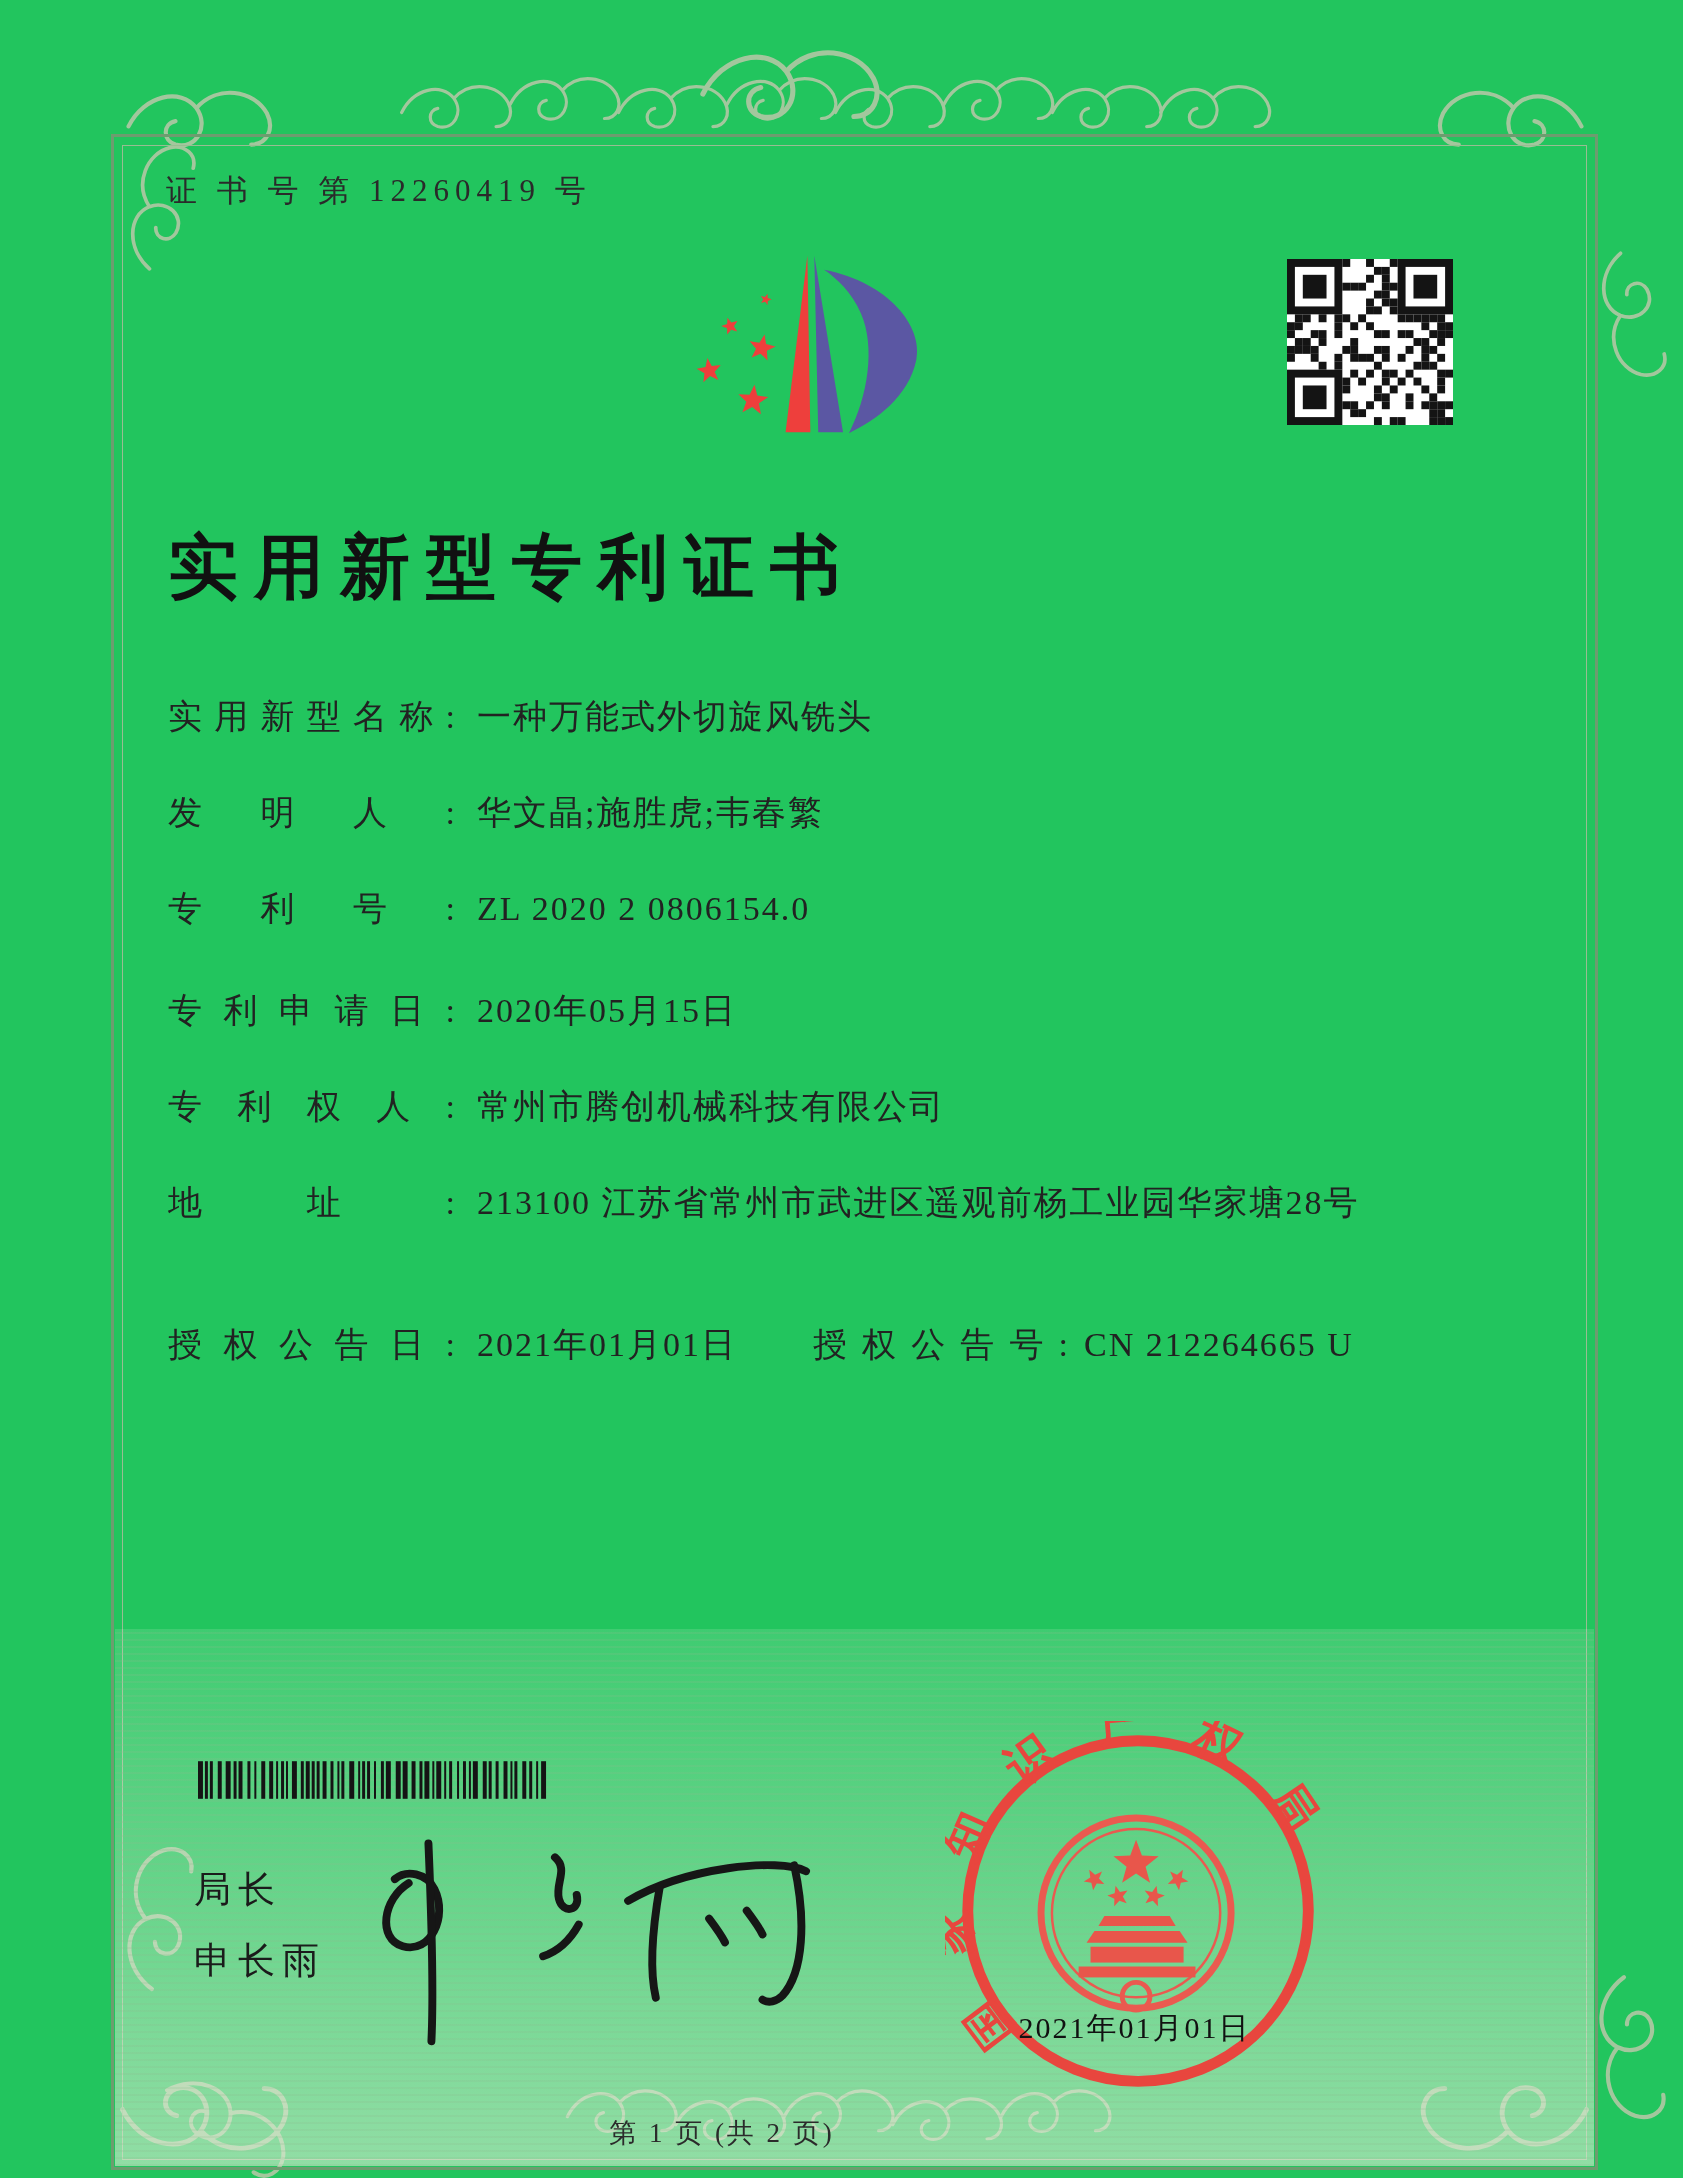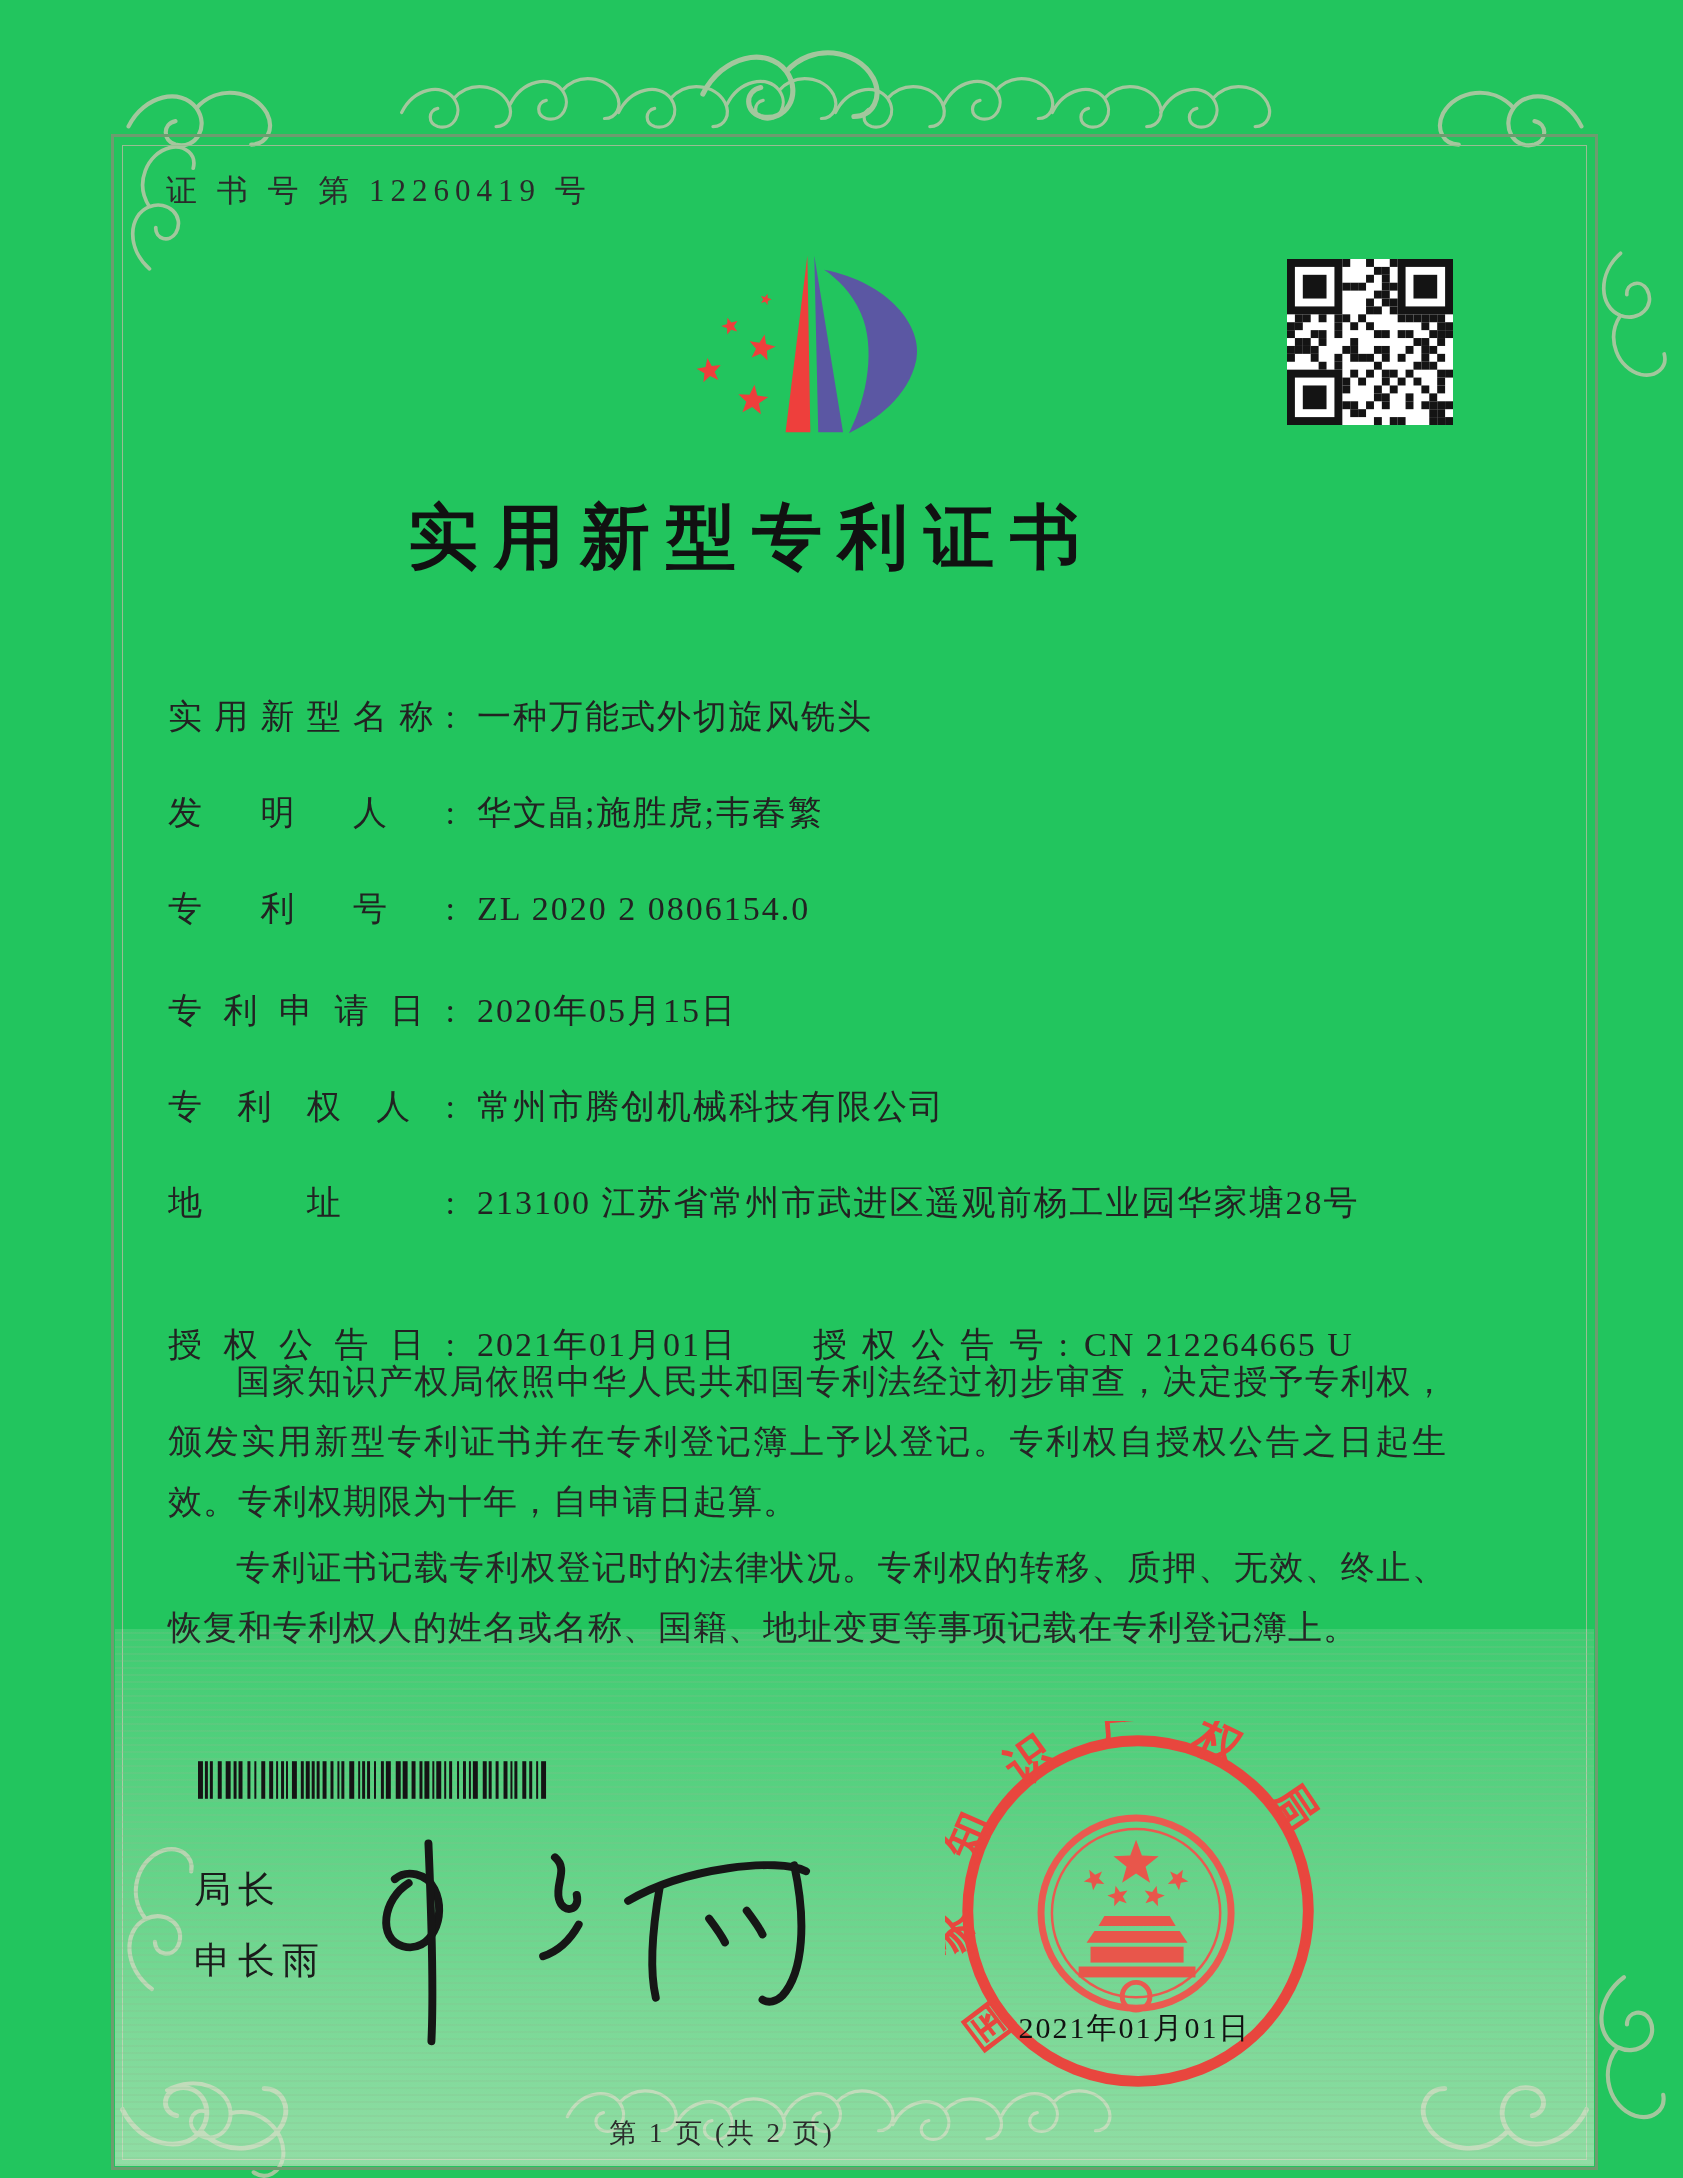--- a/index.html
+++ b/index.html
@@ -15,21 +15,21 @@
     border:1px solid #98bd92;pointer-events:none;}
   
   .guilloche{position:absolute;left:115px;right:113px;top:1629px;bottom:12px;
     background:
       repeating-linear-gradient(0deg, rgba(140,185,140,.20) 0 2px, rgba(255,255,255,0) 2px 7px),
       linear-gradient(180deg, rgba(228,242,222,.15), rgba(219,238,212,.6));
     pointer-events:none;}
   .cert-no{position:absolute;left:166px;top:170px;font-size:31px;letter-spacing:6px;color:#2a2a2a;}
   .logo{position:absolute;left:634px;top:238px;width:317px;height:213px;}
   .qr{position:absolute;left:1287px;top:259px;width:166px;height:166px;background:#fff;}
-  .title{position:absolute;left:168px;top:491px;width:1168px;text-align:center;
+  .title{position:absolute;left:168px;top:521px;width:1168px;
     font-size:70px;font-weight:bold;letter-spacing:16px;color:#111;}
   .rows{position:absolute;left:168px;top:0;width:1287px;}
   .row{position:absolute;left:0;font-size:34px;line-height:42px;white-space:nowrap;color:#222;}
   .flabel{display:inline-block;width:287px;text-align:justify;text-align-last:justify;
     margin-right:22px;vertical-align:top;}
   .fvalue{letter-spacing:2px;}
   .r1{top:696px}.r2{top:792px}.r3{top:888px}.r4{top:990px}
   .r5{top:1086px}.r6{top:1182px}.r7{top:1324px}
   .grant2{position:absolute;left:645px;top:0;}
   .grant2 .flabel{width:255px;margin-right:16px;}
@@ -285,24 +285,20 @@
       <span class="flabel">地址:</span><span class="fvalue">213100 江苏省常州市武进区遥观前杨工业园华家塘28号</span>
     </div>
     <div class="row r7">
       <span class="flabel">授权公告日:</span><span class="fvalue">2021年01月01日</span>
       <span class="grant2">
         <span class="flabel">授权公告号:</span><span class="fvalue">CN 212264665 U</span>
       </span>
     </div>
   </div>
 
-  <div class="paras">
-    <p>国家知识产权局依照中华人民共和国专利法经过初步审查，决定授予专利权，颁发实用新型专利证书并在专利登记簿上予以登记。专利权自授权公告之日起生效。专利权期限为十年，自申请日起算。</p>
-    <p>专利证书记载专利权登记时的法律状况。专利权的转移、质押、无效、终止、恢复和专利权人的姓名或名称、国籍、地址变更等事项记载在专利登记簿上。</p>
-  </div>
 
   <div class="barcode">
     <svg width="352" height="38" viewBox="0 0 356 38" xmlns="http://www.w3.org/2000/svg">
         <rect x="0" y="0" width="5" height="38" fill="#141414"></rect>
         <rect x="7" y="0" width="3" height="38" fill="#141414"></rect>
         <rect x="12" y="0" width="3" height="38" fill="#141414"></rect>
         <rect x="20" y="0" width="4" height="38" fill="#141414"></rect>
         <rect x="28" y="0" width="5" height="38" fill="#141414"></rect>
         <rect x="36" y="0" width="3" height="38" fill="#141414"></rect>
         <rect x="41" y="0" width="4" height="38" fill="#141414"></rect>

